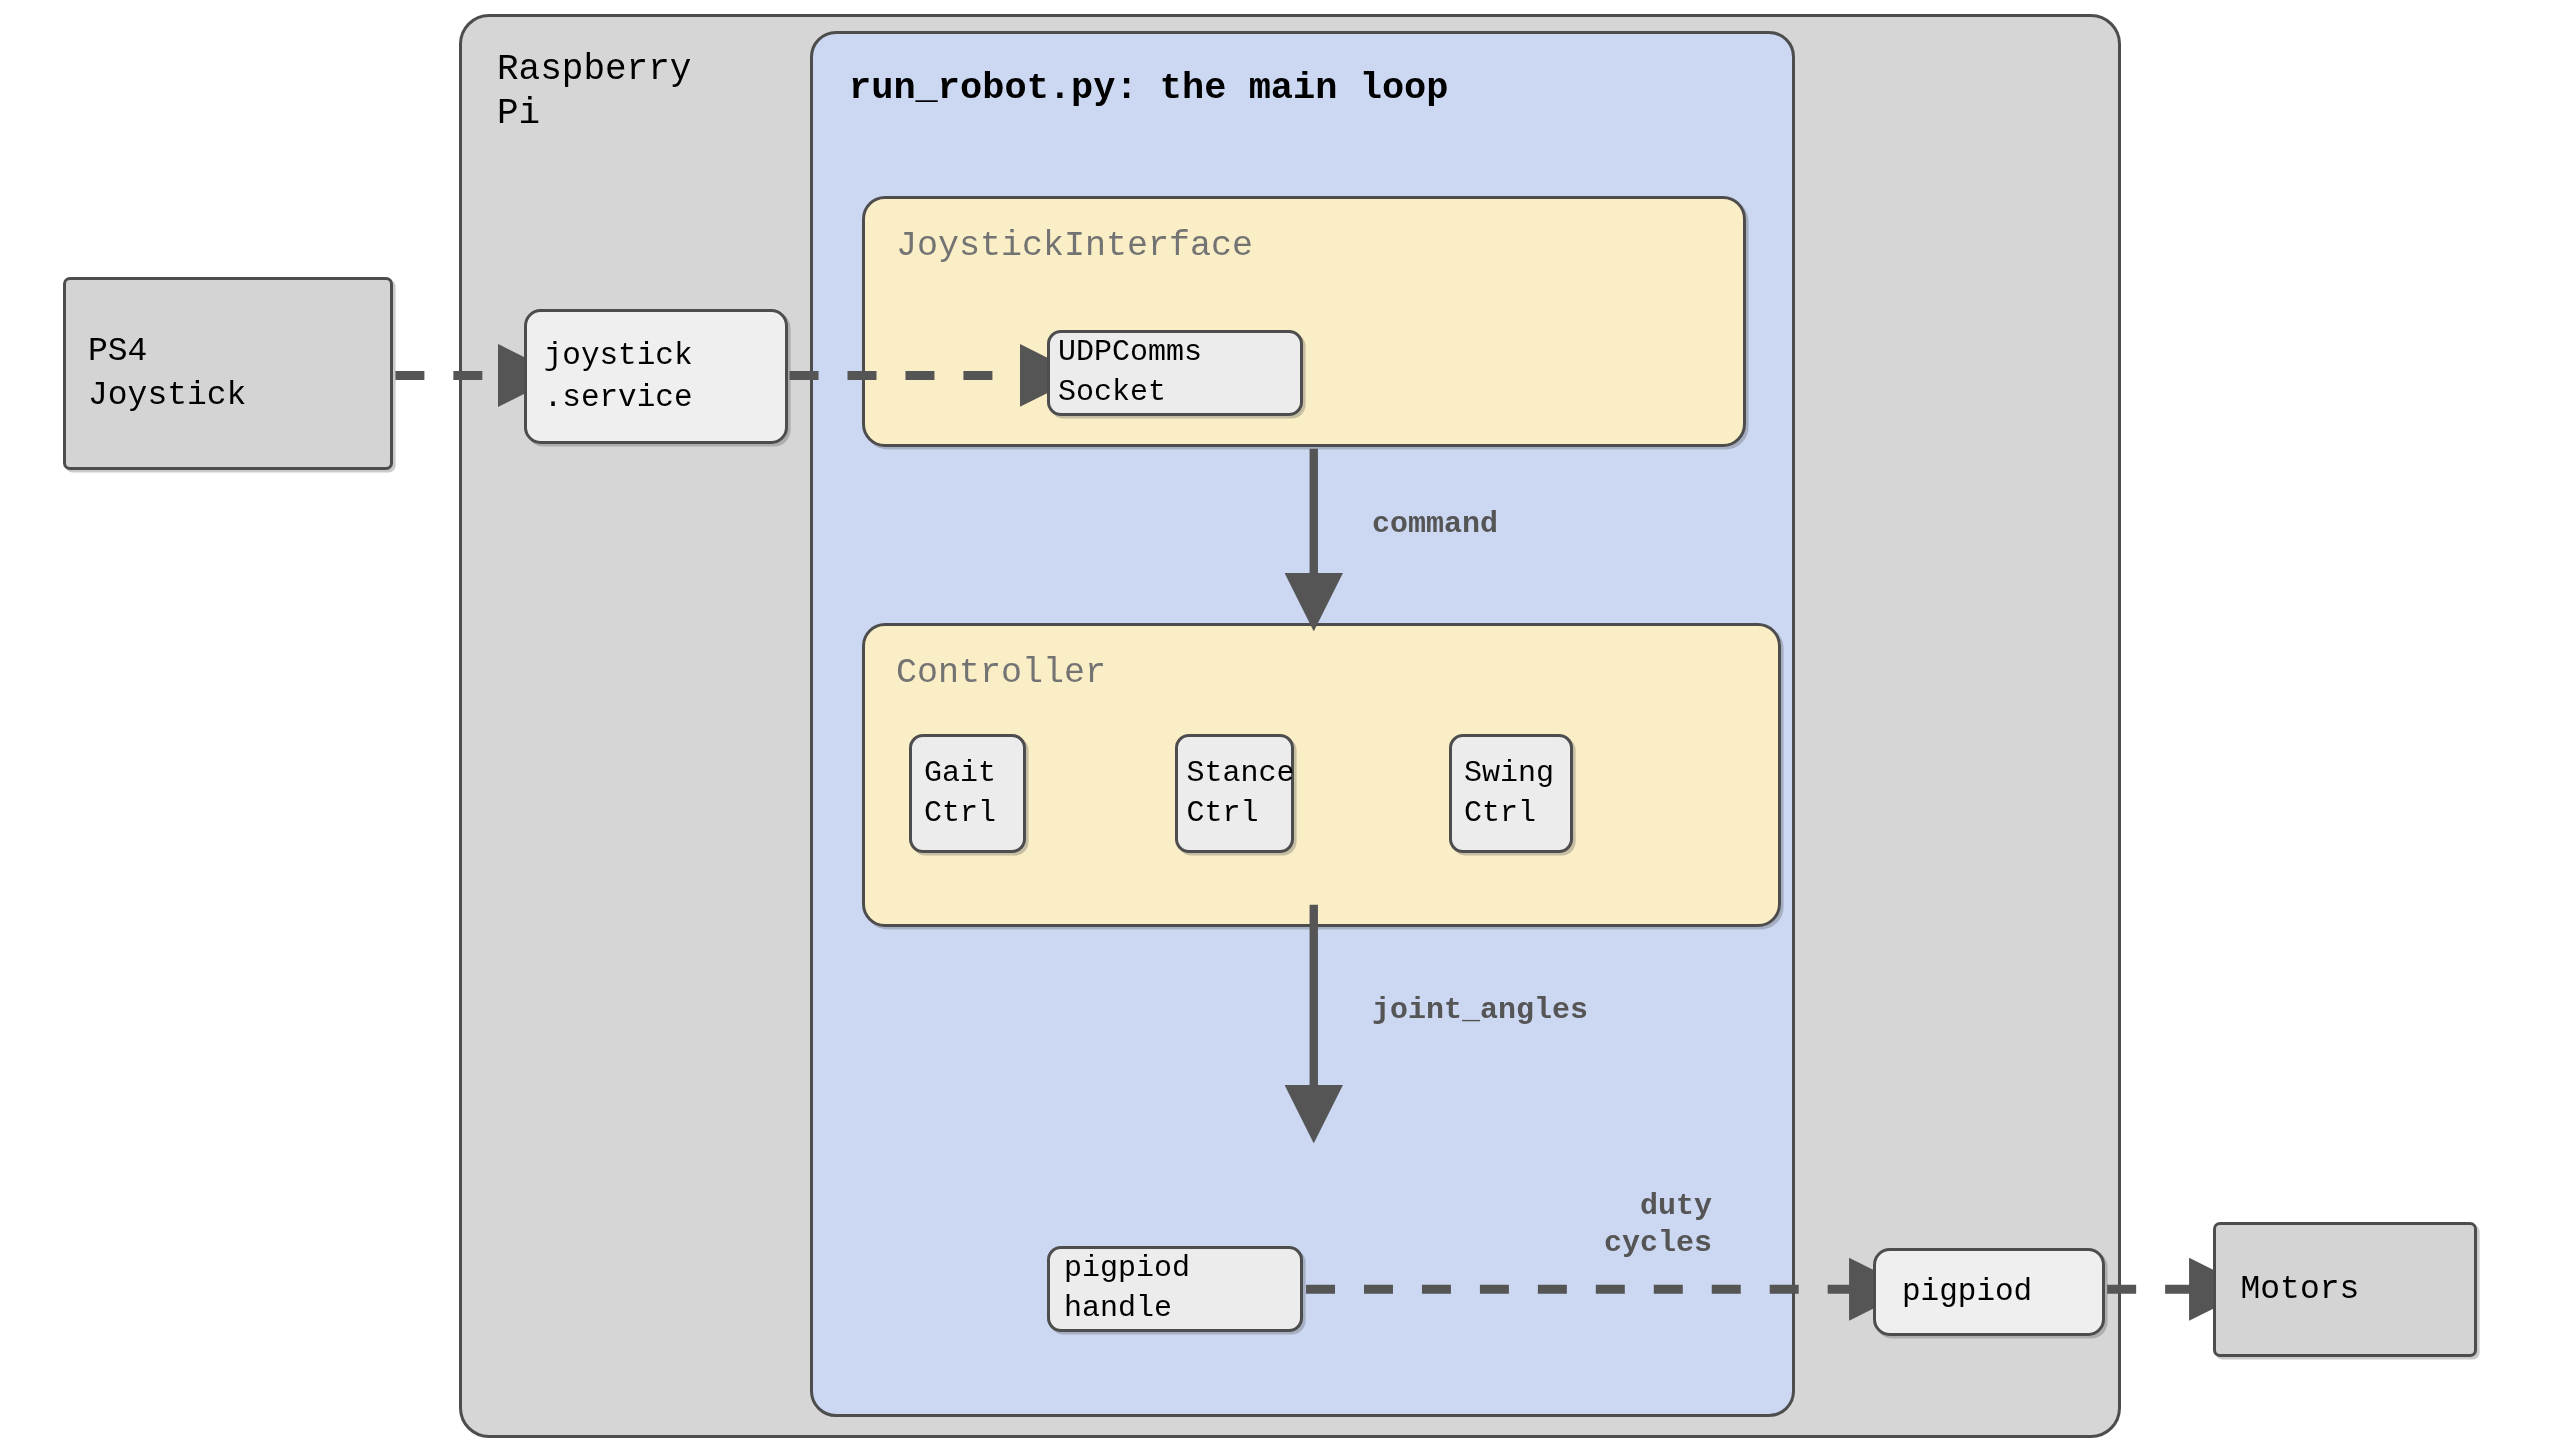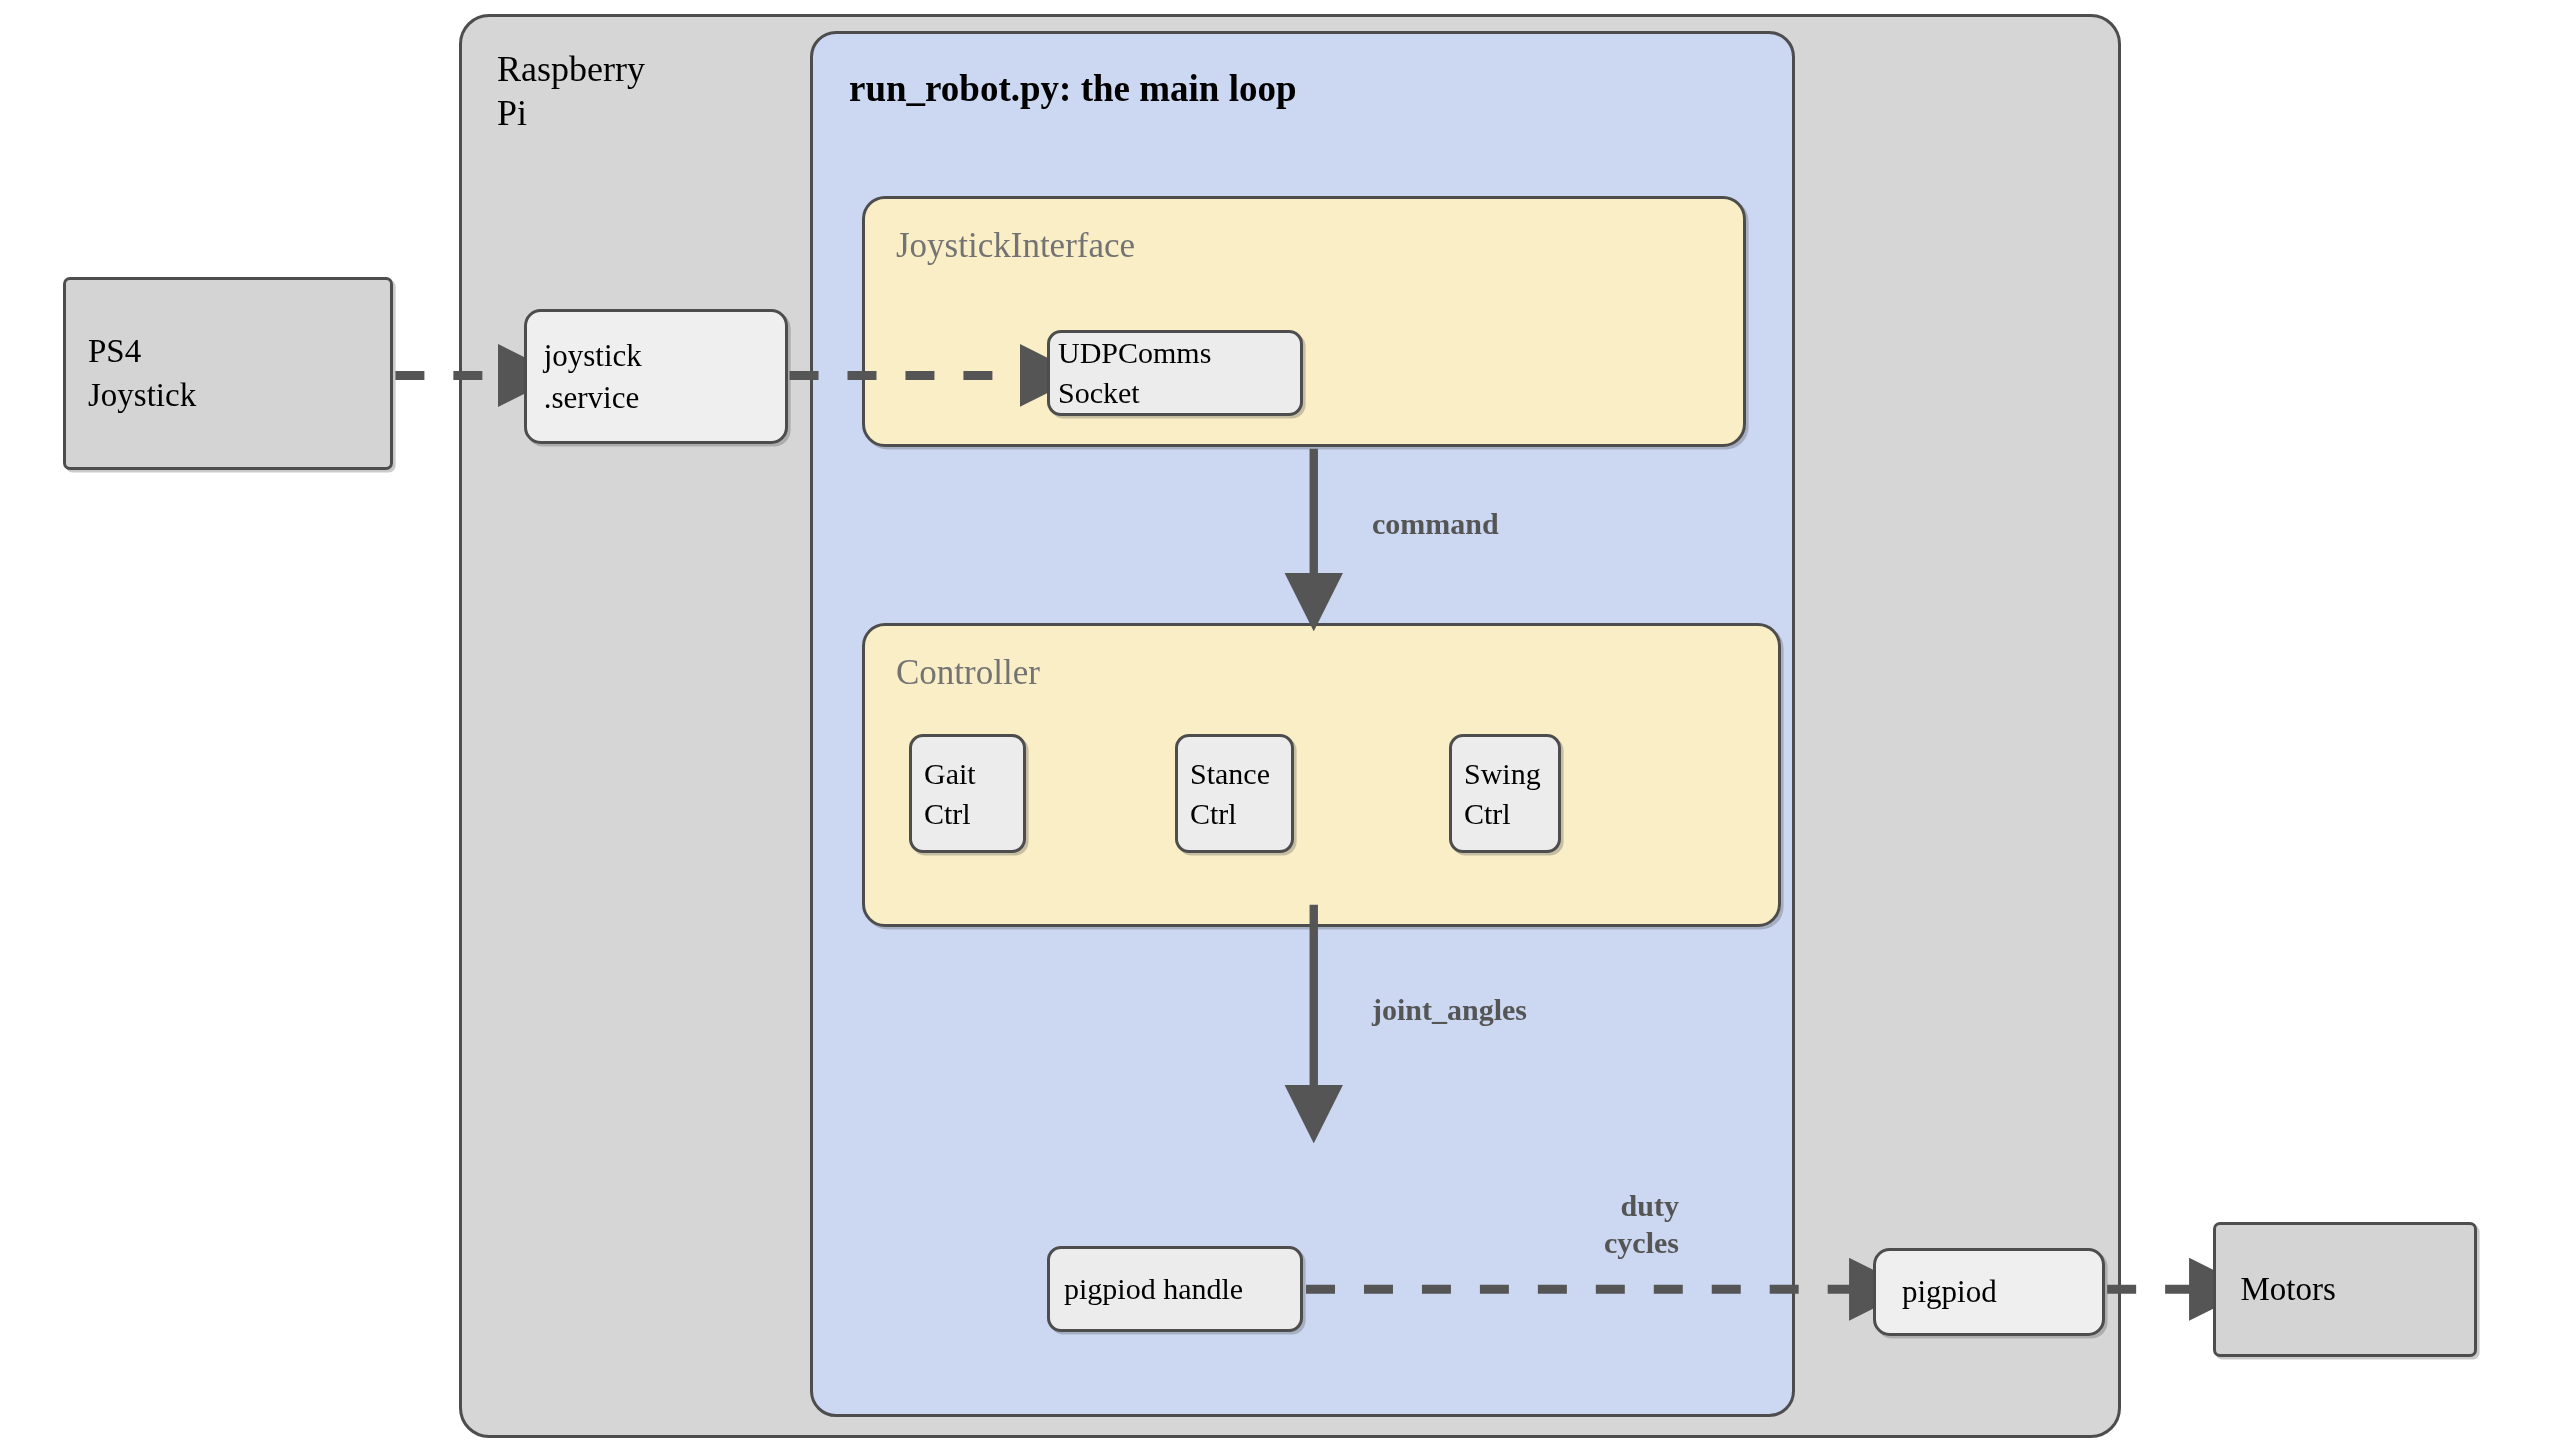--- a/index.html
+++ b/index.html
@@ -1,20 +1,20 @@
 <!DOCTYPE html>
 <html style="font-size:10.3px"><head>
 <meta charset="utf-8">
 <style>
   html,body{margin:0;padding:0;background:#ffffff;}
   #stage{
     position:relative;
     width:2576px;height:1449px;
     background:#ffffff;
-    font-family:Liberation Serif, serif;
+    font-family:Liberation Mono, monospace;
     overflow:hidden;
   }
   .box{position:absolute;box-sizing:border-box;}
 
   
   .container-pi{
     left:459px;top:14px;width:1662px;height:1424px;
     background:#d6d6d6;border:3.2px solid #4d4d4d;border-radius:30px;
   }
   .container-pi .container-label{
@@ -54,21 +54,21 @@
   }
   .box-udp{left:1047px;top:330px;width:256px;height:86px;}
   .box-udp .inner-label{padding-left:8px;}
   .box-pigpiod-handle{left:1047px;top:1246px;width:256px;height:86px;}
   .box-pigpiod-handle .inner-label{padding-left:14px;}
 
   .subctrl{width:117px;height:119px;align-items:center;justify-content:center;}
   .subctrl .inner-label{text-align:left;padding-left:12px;width:100%;}
   .sub-gait{left:909px;top:734px;}
   .sub-stance{left:1175px;top:734px;width:119px;}
-  .sub-swing{left:1449px;top:734px;width:112px;}
+  .sub-swing{left:1449px;top:734px;width:124px;}
 
   
   .ext{
     background:#d4d4d4;border:3.2px solid #4d4d4d;border-radius:7px;
     box-shadow:2.6px 2.6px 0 rgba(80,80,80,0.30);
     display:flex;align-items:center;
   }
   .ext .ext-label{font-size:33px;color:#000;white-space:pre-line;line-height:1.32;padding-left:22px;}
   .box-ps4{left:63px;top:277px;width:330px;height:193px;}
   .box-motors{left:2213px;top:1222px;width:264px;height:135px;}

